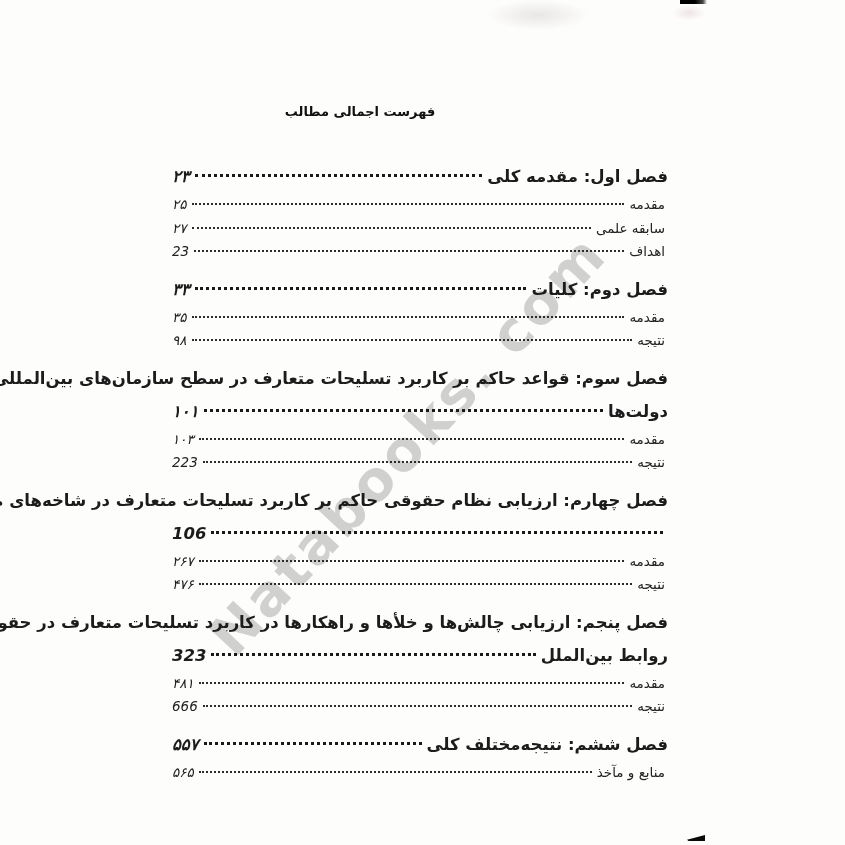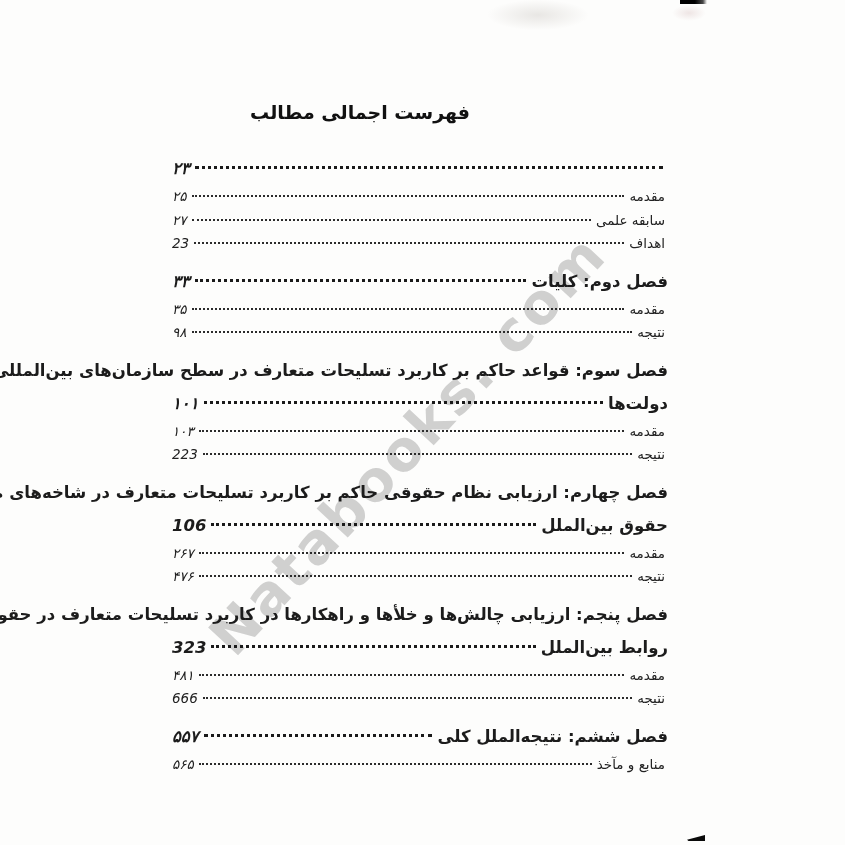--- a/index.html
+++ b/index.html
@@ -56,23 +56,23 @@
     left:172px; top:96px;
     width:496px;
     direction:rtl;
     z-index:1;
   }
   .page-title{
     text-align:center;
     position:relative;
     left:-60px; 
     font-weight:bold;
-    font-size:19px;
+    font-size:13px;
     line-height:32px;
-    margin-bottom:24px;
+    margin-bottom:32px;
     color:#111;
   }
   .toc-line-full{
     font-weight:bold;
     font-size:16.5px;
     line-height:33px;
     text-align:right;
     white-space:nowrap;
   }
   .toc-row{
@@ -116,20 +116,21 @@
 
 <div class="artifact-top-mark"></div>
 <div class="artifact-top-smudge"></div>
 <div class="artifact-center-smudge"></div>
 <div class="artifact-bottom-wedge"></div>
 
 <div class="page-content">
   <div class="page-title">فهرست اجمالی مطالب</div>
   <div class="toc-list">
       <div class="toc-row bold">
+        <span class="toc-label">فصل اول: مقدمه کلی</span>
         <span class="leader"></span>
         <span class="page-num">۲۳</span>
       </div>
       <div class="toc-row normal">
         <span class="toc-label">مقدمه</span>
         <span class="leader"></span>
         <span class="page-num">۲۵</span>
       </div>
       <div class="toc-row normal">
         <span class="toc-label">سابقه علمی</span>
@@ -167,21 +168,20 @@
         <span class="leader"></span>
         <span class="page-num">۱۰۳</span>
       </div>
       <div class="toc-row normal">
         <span class="toc-label">نتیجه</span>
         <span class="leader"></span>
         <span class="page-num">223</span>
       </div>
       <div class="toc-line-full">فصل چهارم: ارزیابی نظام حقوقی حاکم بر کاربرد تسلیحات متعارف در شاخه‌های مختلف</div>
       <div class="toc-row bold">
-        <span class="toc-label">حقوق بین‌الملل</span>
         <span class="leader"></span>
         <span class="page-num">106</span>
       </div>
       <div class="toc-row normal">
         <span class="toc-label">مقدمه</span>
         <span class="leader"></span>
         <span class="page-num">۲۶۷</span>
       </div>
       <div class="toc-row normal">
         <span class="toc-label">نتیجه</span>
@@ -198,21 +198,21 @@
         <span class="toc-label">مقدمه</span>
         <span class="leader"></span>
         <span class="page-num">۴۸۱</span>
       </div>
       <div class="toc-row normal">
         <span class="toc-label">نتیجه</span>
         <span class="leader"></span>
         <span class="page-num">666</span>
       </div>
       <div class="toc-row bold">
-        <span class="toc-label">فصل ششم: نتیجه‌الملل کلی</span>
+        <span class="toc-label">فصل ششم: نتیجه‌مختلف کلی</span>
         <span class="leader"></span>
         <span class="page-num">۵۵۷</span>
       </div>
       <div class="toc-row normal">
         <span class="toc-label">منابع و مآخذ</span>
         <span class="leader"></span>
         <span class="page-num">۵۶۵</span>
       </div>
     </div>
 </div>

